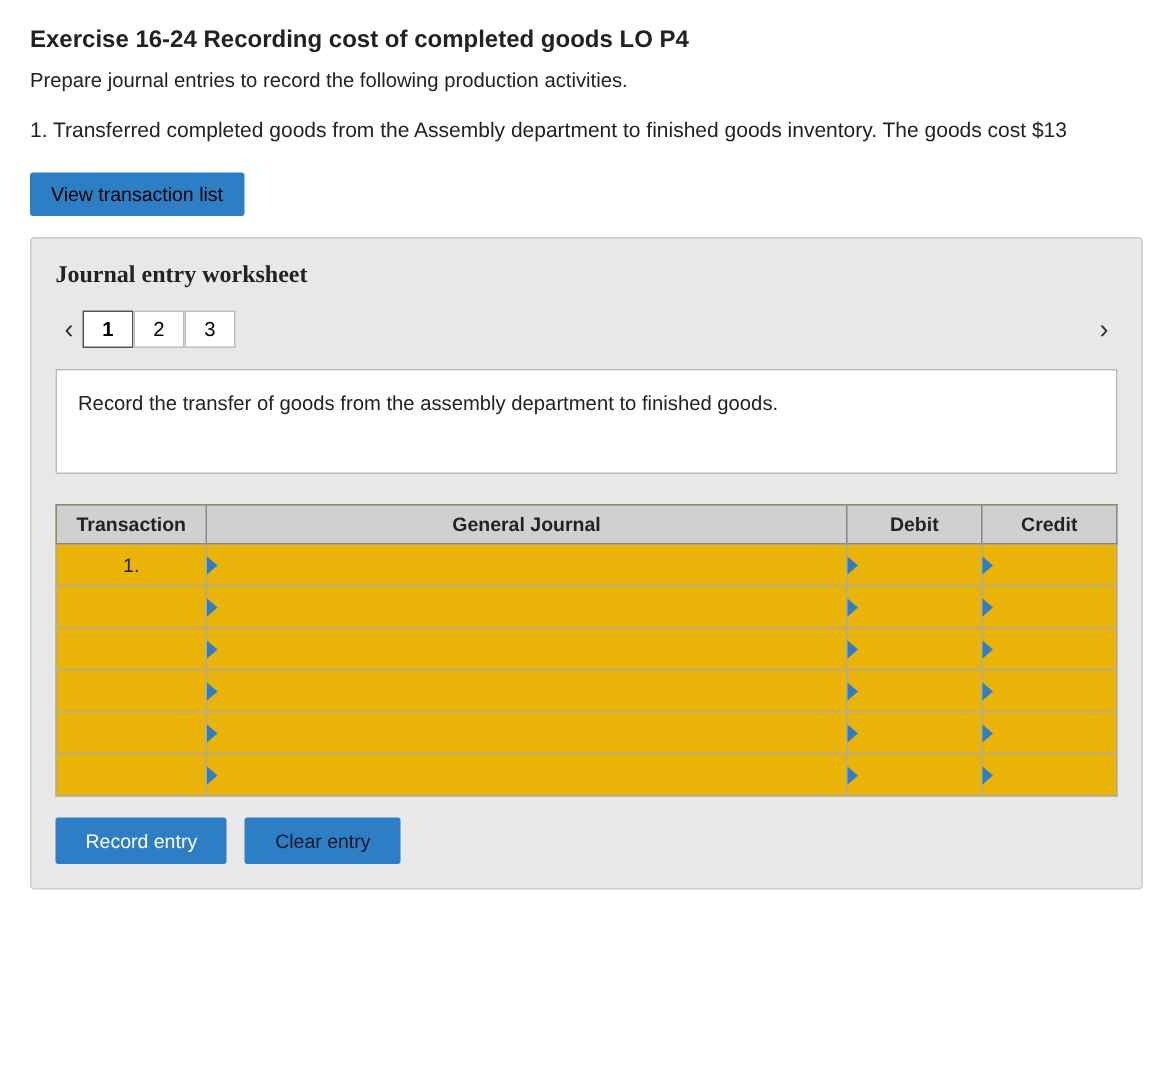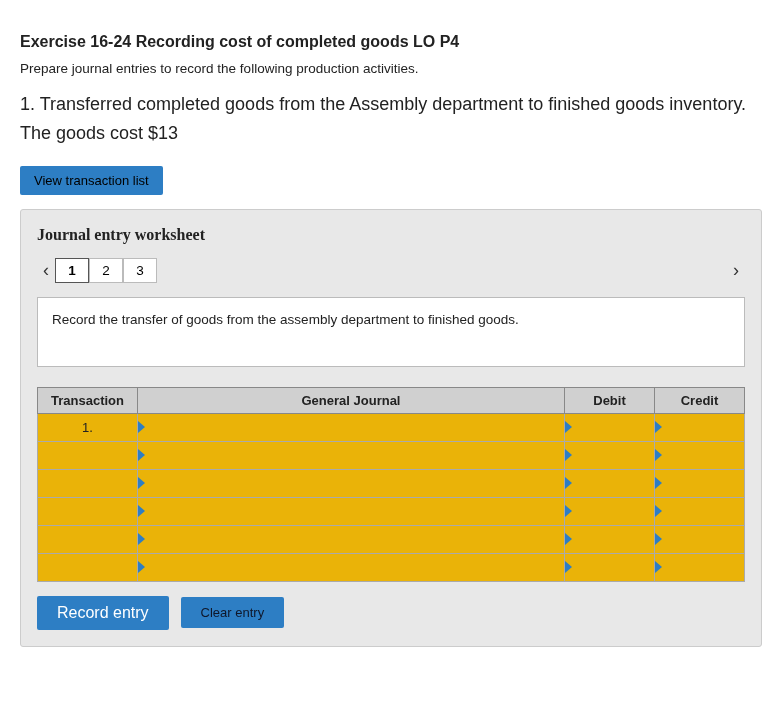--- a/index.html
+++ b/index.html
@@ -8,28 +8,27 @@
       font-size: 14px;
       background: #fff;
       color: #222;
       padding: 18px 20px;
       width: 782px;
     }
     h1.exercise-title {
       font-size: 16px;
       font-weight: bold;
       margin-bottom: 10px;
-      margin-top: 15px;
     }
     .subtitle {
       font-size: 13.5px;
       margin-bottom: 14px;
     }
     .instructions {
-      font-size: 18px;
+      font-size: 14px;
       margin-bottom: 18px;
       line-height: 1.6;
     }
     .btn-view-transactions {
       background-color: #2d7ec4;
       color: #000000;
       border: none;
       padding: 7px 14px;
       font-size: 13px;
       cursor: pointer;
@@ -153,21 +152,21 @@
       display: flex;
       align-items: center;
       margin-top: 14px;
       gap: 0;
     }
     .btn-record {
       background-color: #2d7ec4;
       color: #fff;
       border: none;
       padding: 8px 20px;
-      font-size: 16px;
+      font-size: 13px;
       cursor: pointer;
       border-radius: 2px;
       margin-right: 12px;
     }
     .btn-clear {
       background-color: #2d7ec4;
       color: #0f172a;
       border: none;
       padding: 8px 20px;
       font-size: 13px;

